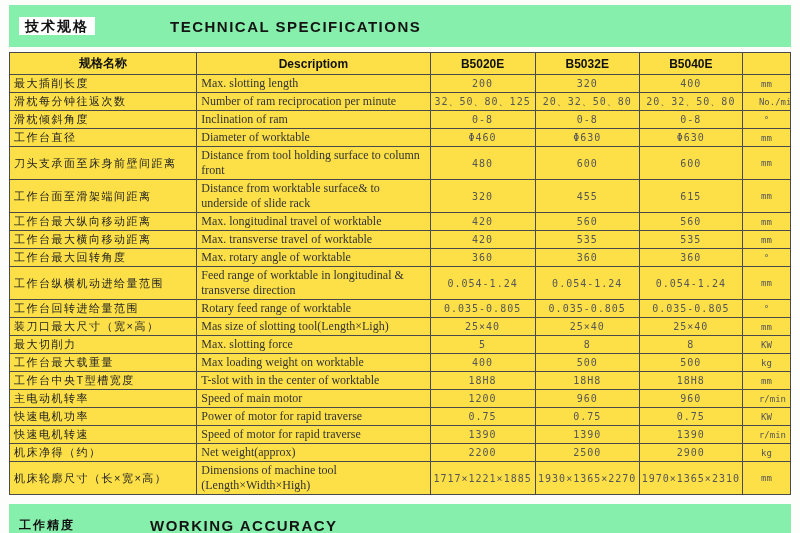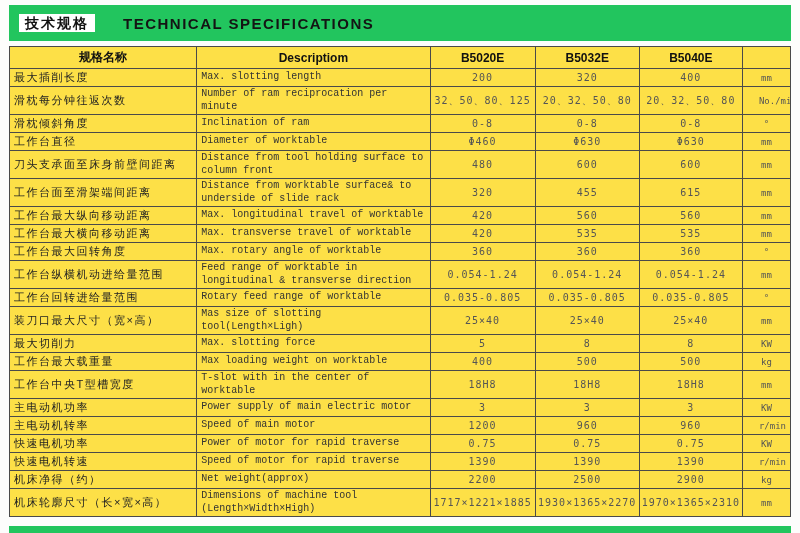--- a/index.html
+++ b/index.html
@@ -5,43 +5,43 @@
   html,body{margin:0;padding:0;}
   body{
     width:800px;height:533px;overflow:hidden;
     background:#fdfdfc;color:#1c1c1c;
     font-family:"Liberation Sans", sans-serif;
   }
   .page{padding:5px 9px 0 9px;}
 
   
   .bar{
-    background:#22c55e;height:36px;display:flex;align-items:center;
-    padding:0 10px;margin-bottom:5px;
+    background:#86efac;height:42px;display:flex;align-items:center;
+    padding:0 10px;margin-bottom:5px;gap:47px;
   }
   .bar .zh-badge{
     background:#ffffff;color:#111;font-weight:bold;font-size:14px;
     letter-spacing:2px;padding:1px 6px;line-height:1.2;
   }
   .bar .zh-plain{
     color:#111;font-weight:bold;font-size:12px;letter-spacing:2px;line-height:1.2;
   }
   .bar .en{
     color:#141414;font-weight:bold;font-size:15px;letter-spacing:1.5px;
     margin-left:28px;
   }
 
   
   table{border-collapse:collapse;table-layout:fixed;width:782px;background:#fde047;}
   td,th{border:1px solid #4a4a4a;overflow:hidden;vertical-align:middle;}
   th{font-size:12px;font-weight:bold;text-align:center;padding:2px 2px;color:#111;}
   td.n{font-size:11px;letter-spacing:1.5px;padding:1px 4px;color:#222;}
   td.d{
-    font-family:Liberation Mono, monospace;
-    font-size:10px;color:#333;padding:1px 4px;line-height:1.25;
+    font-family:Liberation Serif, serif;
+    font-size:12px;color:#333;padding:1px 4px;line-height:1.25;
   }
   td.v{
     font-family:"DejaVu Sans Mono",monospace;font-size:10px;color:#555;
     text-align:center;letter-spacing:1px;padding:1px 1px;
   }
   td.u{
     font-family:"DejaVu Sans Mono",monospace;font-size:9px;color:#555;
     text-align:center;padding:1px 16px;
   }
   .spec-table{margin-bottom:9px;}
@@ -190,28 +190,20 @@
         </tr>
       <tr>
           <td class="n">工作台中央T型槽宽度</td>
           <td class="d">T-slot with in the center of worktable</td>
           <td class="v">18H8</td>
           <td class="v">18H8</td>
           <td class="v">18H8</td>
           <td class="u">mm</td>
         </tr>
       <tr>
-          <td class="n">主电动机功率</td>
-          <td class="d">Power supply of main electric motor</td>
-          <td class="v">3</td>
-          <td class="v">3</td>
-          <td class="v">3</td>
-          <td class="u">KW</td>
-        </tr>
-      <tr>
           <td class="n">主电动机转率</td>
           <td class="d">Speed of main motor</td>
           <td class="v">1200</td>
           <td class="v">960</td>
           <td class="v">960</td>
           <td class="u">r/min</td>
         </tr>
       <tr>
           <td class="n">快速电机功率</td>
           <td class="d">Power of motor for rapid traverse</td>

